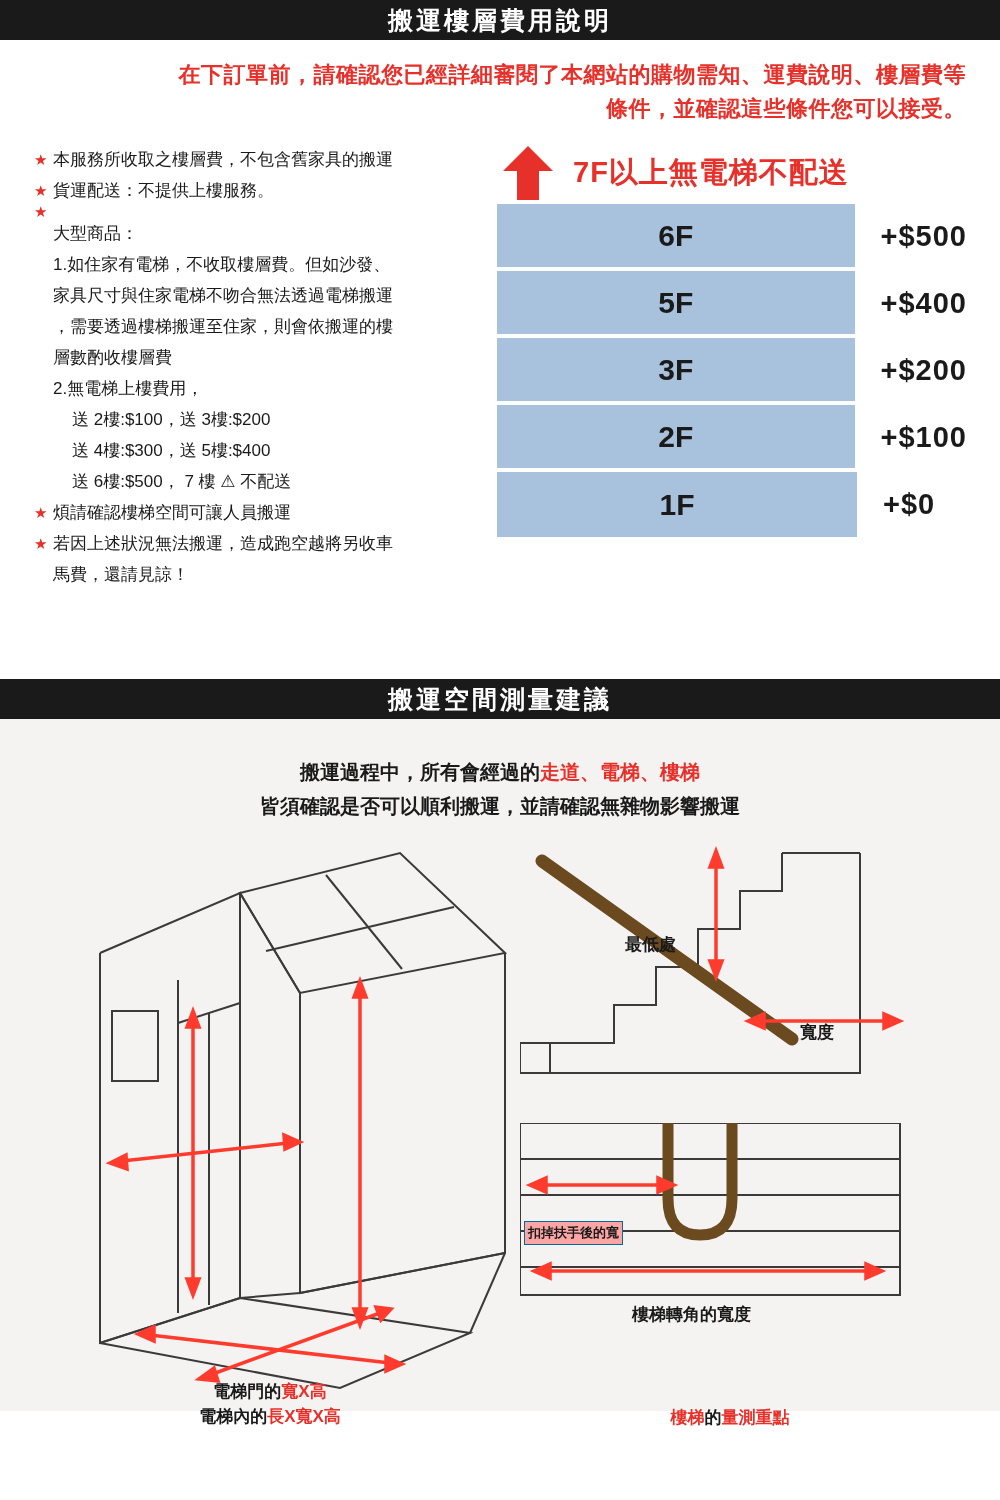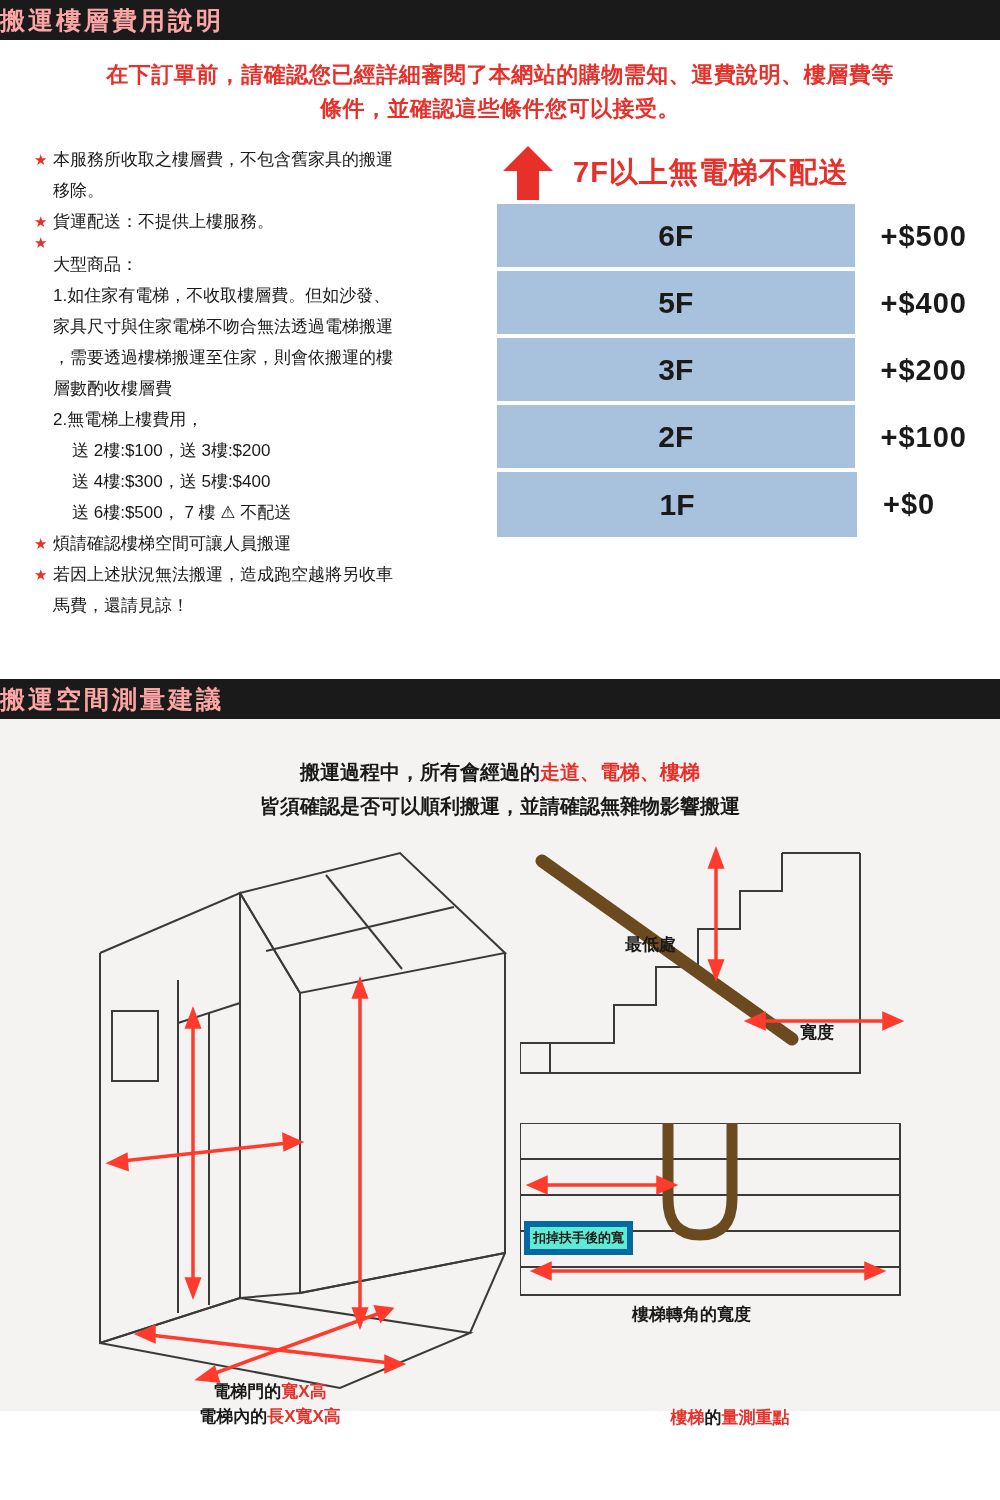--- a/index.html
+++ b/index.html
@@ -9,35 +9,35 @@
     background: #ffffff;
     color: #1a1a1a;
     position: relative;
     overflow: hidden;
   }
 
   
   .header-bar {
     width: 1000px;
     background: #1a1a1a;
-    color: #fca5a5;
-    text-align: left;
+    color: #ffffff;
+    text-align: center;
     font-size: 25px;
     font-weight: bold;
     letter-spacing: 3px;
     line-height: 40px;
     height: 40px;
   }
 
   
   .intro {
     color: #e8302a;
     font-size: 22px;
     font-weight: bold;
-    text-align: center;
+    text-align: right;
     line-height: 34px;
     padding: 18px 34px 8px 34px;
     letter-spacing: 0.5px;
   }
 
   
   .sec1 {
     position: relative;
     height: 545px;
   }
@@ -136,22 +136,22 @@
     position: absolute;
     font-size: 15px;
     font-weight: bold;
     color: #1a1a1a;
   }
   .lbl-box {
     position: absolute;
     font-size: 13px;
     font-weight: bold;
     color: #1a1a1a;
-    background: #5eead4;
-    border: 6px solid #0369a1;
+    background: #fca5a5;
+    border: 1px solid #0369a1;
     padding: 2px 3px;
   }
   svg { display: block; }
   .lift-cap {
     position: absolute;
     left: 60px; top: 556px;
     width: 420px;
   }
   .stair-cap {
     position: absolute;
@@ -170,24 +170,20 @@
     <div>條件，並確認這些條件您可以接受。</div>
   </div>
 </div>
 
 <div class="sec1">
 
   <div class="bullets">
     <div class="bline">
       <span class="star">★</span>
       <span class="btext">本服務所收取之樓層費，不包含舊家具的搬運</span>
-    </div>
-    <div class="bline">
-      <span class="star"></span>
-      <span class="btext">移除。</span>
     </div>
     <div class="bline">
       <span class="star">★</span>
       <span class="btext">貨運配送：不提供上樓服務。</span>
     </div>
     <div class="bline" style="line-height:12px;height:12px;">
       <span class="star" style="line-height:12px;">★</span>
       <span class="btext"></span>
     </div>
     <div class="bline">

